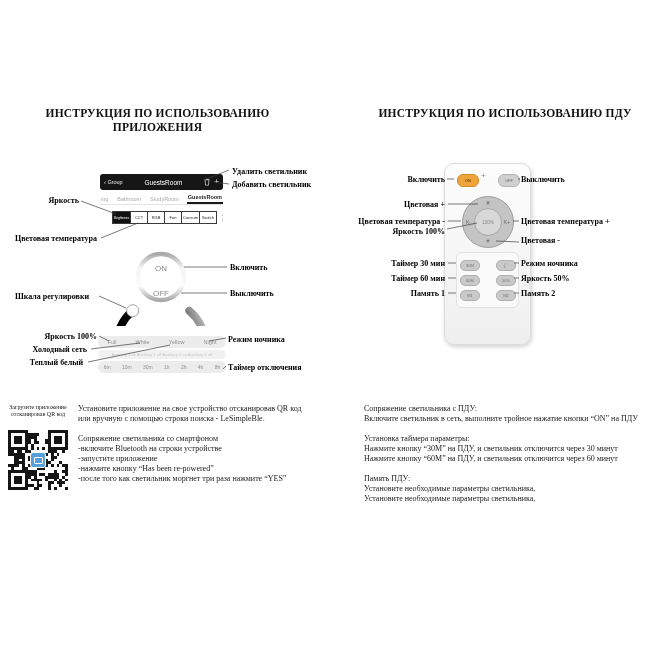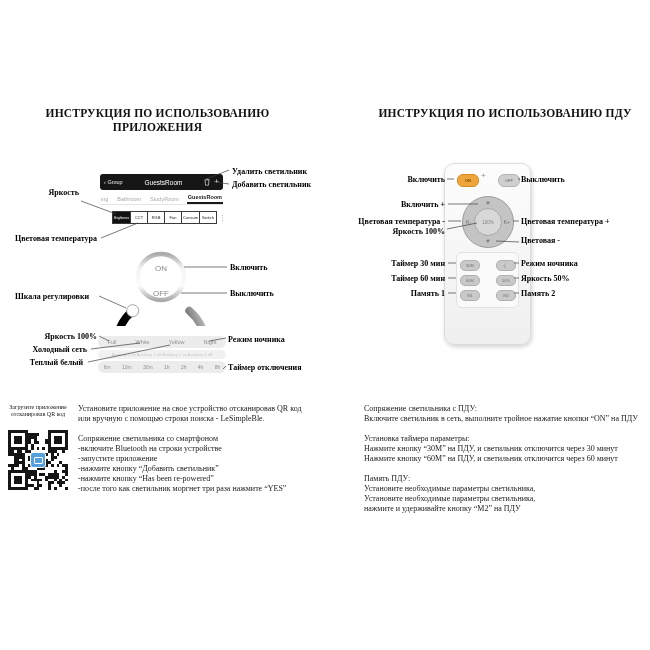--- a/index.html
+++ b/index.html
@@ -132,21 +132,21 @@
     <span>10m</span>
     <span>30m</span>
     <span>1h</span>
     <span>2h</span>
     <span>4h</span>
     <span>8h</span>
   </div>
 
   <div class="lbl" style="left:232px;top:167px;">Удалить светильник</div>
   <div class="lbl" style="left:232px;top:180px;">Добавить светильник</div>
-  <div class="lbl r" style="right:571px;top:188px;">Яркость</div>
+  <div class="lbl r" style="right:571px;top:196px;">Яркость</div>
   <div class="lbl" style="left:15px;top:234px;">Цветовая температура</div>
   <div class="lbl" style="left:15px;top:292px;">Шкала регулировки</div>
   <div class="lbl" style="left:230px;top:263px;">Включить</div>
   <div class="lbl" style="left:230px;top:289px;">Выключить</div>
   <div class="lbl r" style="right:553px;top:332px;">Яркость 100%</div>
   <div class="lbl r" style="right:563px;top:345px;">Холодный сеть</div>
   <div class="lbl r" style="right:567px;top:358px;">Теплый белый</div>
   <div class="lbl" style="left:228px;top:335px;">Режим ночника</div>
   <div class="lbl" style="left:228px;top:363px;">Таймер отключения</div>
 
@@ -166,21 +166,21 @@
       <div class="spill" style="left:39px;top:7px;font-size:6px;">☾</div>
       <div class="spill" style="left:3px;top:22px;">60M</div>
       <div class="spill" style="left:39px;top:22px;">50%</div>
       <div class="spill" style="left:3px;top:37px;">M1</div>
       <div class="spill" style="left:39px;top:37px;">M2</div>
     </div>
   </div>
 
   <div class="lbl r" style="right:205px;top:175px;">Включить</div>
   <div class="lbl" style="left:521px;top:175px;">Выключить</div>
-  <div class="lbl r" style="right:205px;top:200px;">Включить +</div>
+  <div class="lbl r" style="right:205px;top:200px;">Цветовая +</div>
   <div class="lbl r" style="right:205px;top:217px;">Цветовая температура -</div>
   <div class="lbl r" style="right:205px;top:227px;">Яркость 100%</div>
   <div class="lbl" style="left:521px;top:217px;">Цветовая температура +</div>
   <div class="lbl" style="left:521px;top:236px;">Цветовая -</div>
   <div class="lbl r" style="right:205px;top:259px;">Таймер 30 мин</div>
   <div class="lbl" style="left:521px;top:259px;">Режим ночника</div>
   <div class="lbl r" style="right:205px;top:274px;">Таймер 60 мин</div>
   <div class="lbl" style="left:521px;top:274px;">Яркость 50%</div>
   <div class="lbl r" style="right:205px;top:289px;">Память 1</div>
   <div class="lbl" style="left:521px;top:289px;">Память 2</div>
@@ -430,37 +430,35 @@
   <div class="qr-app" style="left:30px;top:452px;"></div>
 
   <div class="bodytxt" style="left:78px;top:404px;">
     <div>Установите приложение на свое устройство отсканировав QR код</div>
     <div>или вручную с помощью строки поиска - LeSimpleBle.</div>
   </div>
   <div class="bodytxt" style="left:78px;top:434px;">
     <div>Сопряжение светильника со смартфоном</div>
     <div>-включите Bluetooth на строки устройстве</div>
     <div>-запустите приложение</div>
-    <div>-нажмите кнопку “Добавить светильник”</div>
     <div>-нажмите кнопку “Has been re-powered”</div>
     <div>-после того как светильник моргнет три раза нажмите “YES”</div>
   </div>
 
   <div class="bodytxt" style="left:364px;top:404px;">
     <div>Сопряжение светильника с ПДУ:</div>
     <div>Включите светильник в сеть, выполните тройное нажатие кнопки “ON” на ПДУ</div>
     <div class="gap"></div>
     <div>Установка таймера параметры:</div>
     <div>Нажмите кнопку “30М” на ПДУ, и светильник отключится через 30 минут</div>
     <div>Нажмите кнопку “60М” на ПДУ, и светильник отключится через 60 минут</div>
     <div class="gap"></div>
     <div>Память ПДУ:</div>
     <div>Установите необходимые параметры светильника,</div>
     <div>Установите необходимые параметры светильника,</div>
-    <div>нажмите и удерживайте кнопку “М2” на ПДУ</div>
   </div>
 
   <svg width="650" height="650" style="position:absolute;left:0;top:0;pointer-events:none;">
     <g stroke="#3f3f3f" stroke-width="0.7" fill="none">
       <path d="M204 180 L229 170"></path>
         <path d="M215 182 L229 184"></path>
       <path d="M81 201 L116 214"></path>
         <path d="M101 238 L138 223"></path>
       <path d="M99 296 L126 308"></path>
         <path d="M184 267 L227 267"></path>

